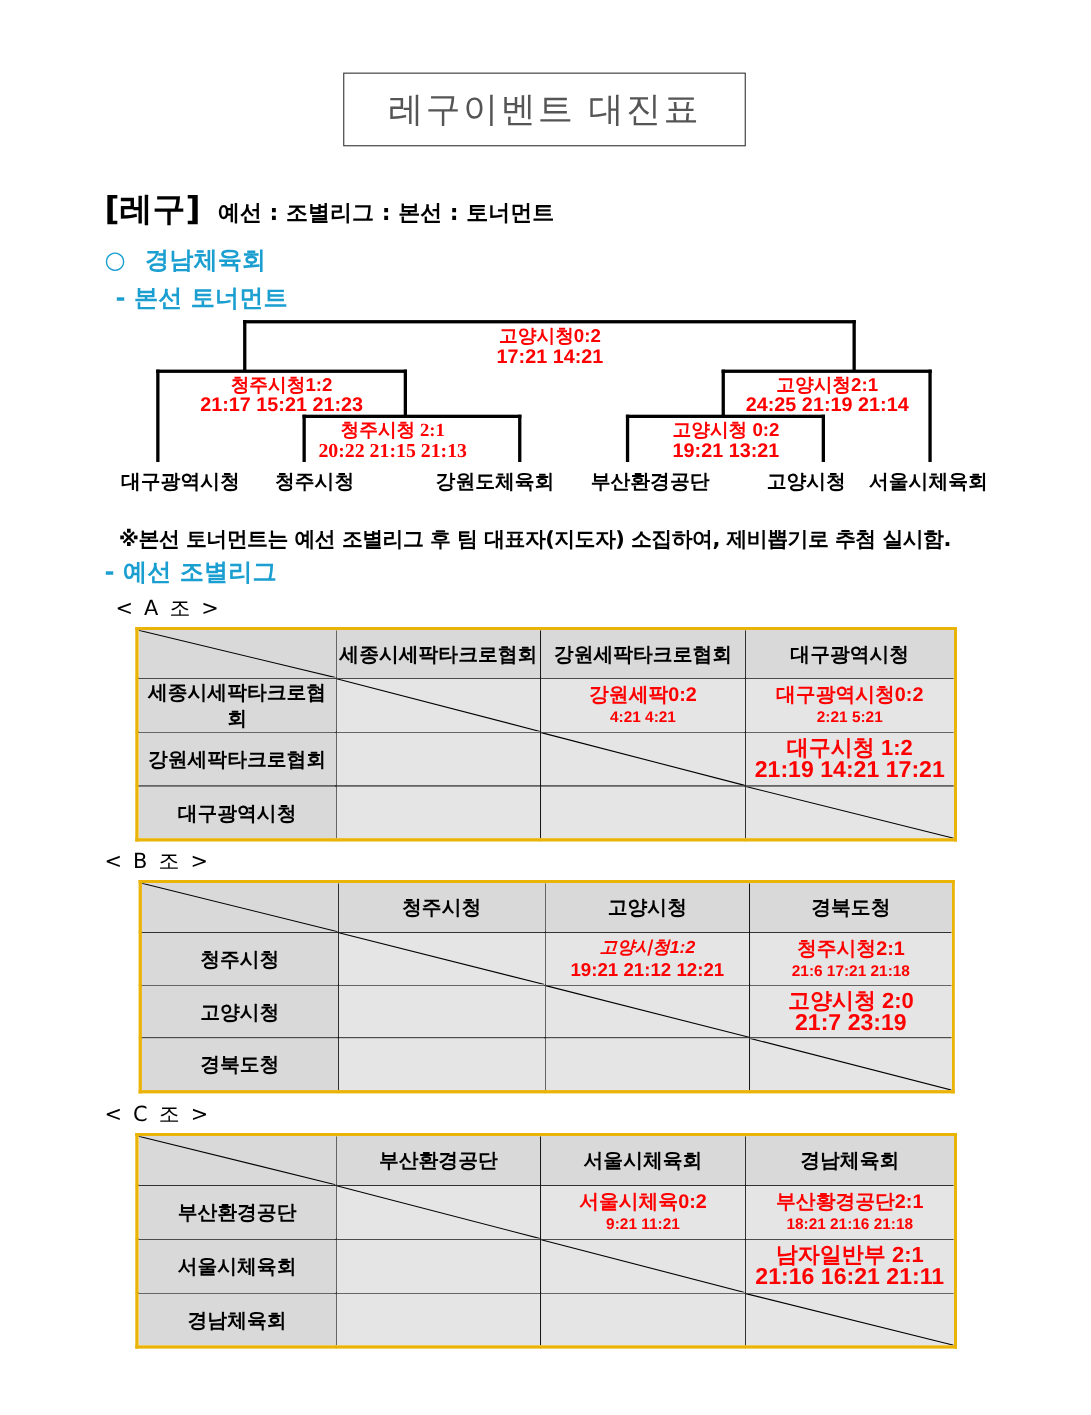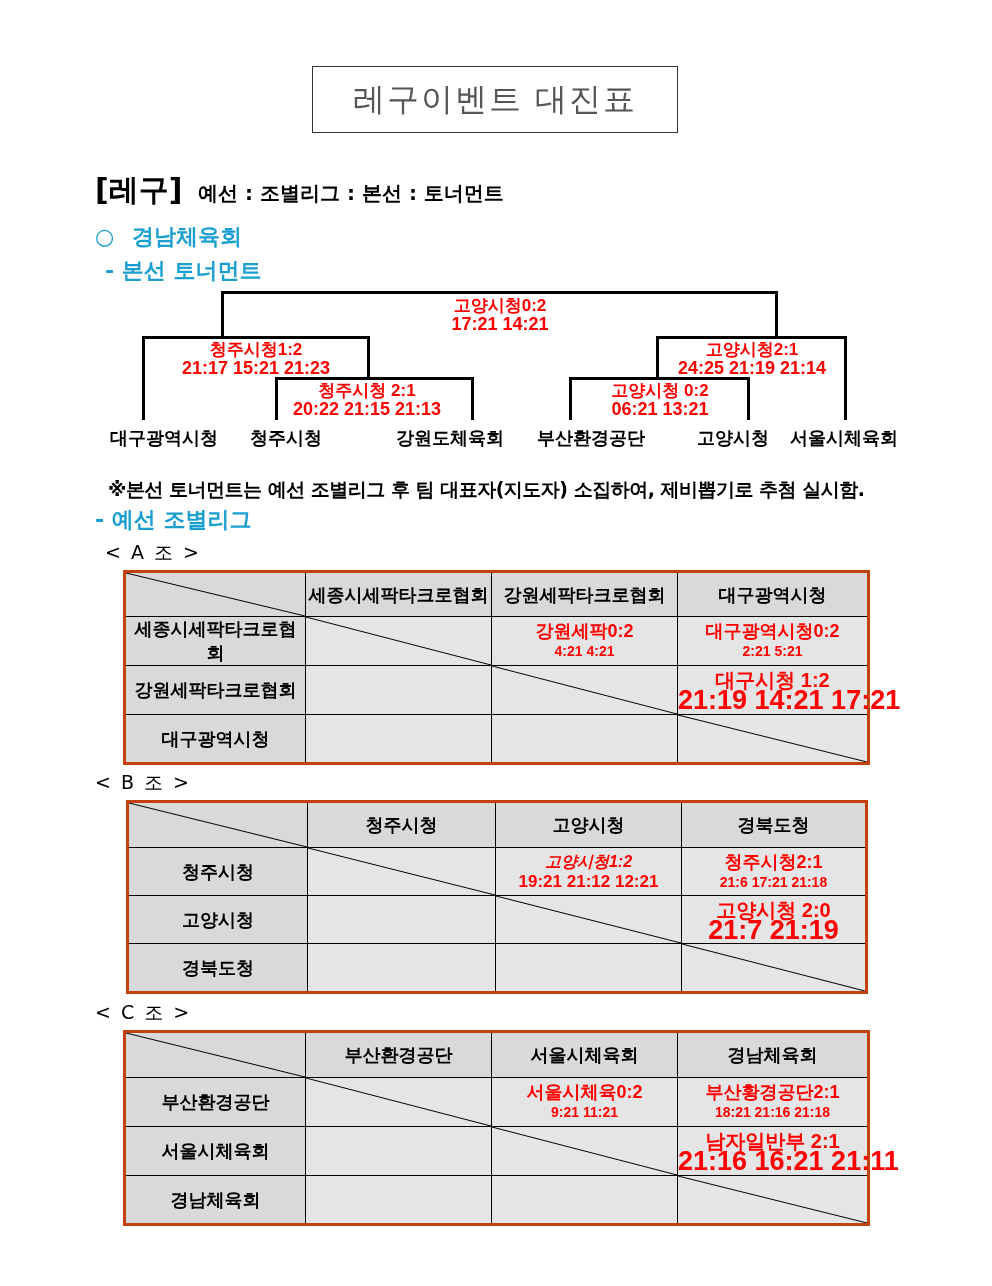--- a/index.html
+++ b/index.html
@@ -28,32 +28,32 @@
   .red .t { font-size:17px; display:block; }
   .red .s { font-size:18px; display:block; }
 
   .team { position:absolute; top:426px; font-size:18px; font-weight:bold; white-space:nowrap; }
 
   .note { left:108px; top:477px; font-size:19px; font-weight:bold; white-space:nowrap; letter-spacing:-0.5px; }
 
   .group-label { font-size:19px; white-space:nowrap; letter-spacing:2px; }
 
   table.rr { position:absolute; border-collapse:collapse; table-layout:fixed;
-             border:3px solid #c2410c; font-family:"Liberation Sans", sans-serif; }
+             border:3px solid #eab308; font-family:"Liberation Sans", sans-serif; }
   table.rr td { border:1.5px solid #000; padding:0; text-align:center; vertical-align:middle;
                 position:relative; overflow:visible; }
   table.rr td.hd { background:#d9d9d9; font-size:18px; font-weight:bold; }
   table.rr td.corner { background:#d9d9d9; }
   table.rr td.cell { background:#e5e5e5; }
   .diag { position:absolute; left:0; top:0; width:100%; height:100%; pointer-events:none; }
   .res { color:#ff0000; font-weight:bold; line-height:20px; white-space:nowrap; }
   .res .t { display:block; font-size:18px; }
   .res .s { display:block; font-size:14px; }
   .res.big .t { font-size:20px; }
-  .res.big .s { font-size:27px; }
+  .res.big .s { font-size:21px; }
   .res.small .t { font-size:16px;font-style:italic; }
   .res.small .s { font-size:17px; }
 </style>
 </head>
 <body>
 
 <div class="abs title-box">
   <span>레구이벤트 대진표</span>
 </div>
 
@@ -92,31 +92,31 @@
   <div class="line-v" style="left:747px; top:377px; height:43px;"></div>
 
   <div class="red" style="left:430px; top:296px; width:140px;">
     <span class="t">고양시청0:2</span>
     <span class="s">17:21  14:21</span>
   </div>
   <div class="red" style="left:168px; top:340px; width:176px;">
     <span class="t">청주시청1:2</span>
     <span class="s">21:17  15:21  21:23</span>
   </div>
-  <div class="red" style="left:282px; top:381px; width:170px;">
+  <div class="red" style="left:272px; top:381px; width:170px;font-family:Liberation Serif, serif;">
     <span class="t">청주시청 2:1</span>
     <span class="s">20:22  21:15  21:13</span>
   </div>
   <div class="red" style="left:664px; top:340px; width:176px;">
     <span class="t">고양시청2:1</span>
     <span class="s">24:25  21:19  21:14</span>
   </div>
   <div class="red" style="left:590px; top:381px; width:140px;">
     <span class="t">고양시청  0:2</span>
-    <span class="s">06:21  13:21</span>
+    <span class="s">19:21  13:21</span>
   </div>
 
   <div class="team" style="left:110px;">대구광역시청</div>
   <div class="team" style="left:250px;">청주시청</div>
   <div class="team" style="left:396px;text-align:right;">강원도체육회</div>
   <div class="team" style="left:537px;">부산환경공단</div>
   <div class="team" style="left:697px;">고양시청</div>
   <div class="team" style="left:790px;">서울시체육회</div>
 </div>
 
@@ -234,21 +234,21 @@
     <td class="hd">고양시청</td>
     <td class="cell"></td>
     <td class="cell">
       <svg class="diag" viewBox="0 0 100 100" preserveAspectRatio="none">
             <line x1="0" y1="0" x2="100" y2="100" stroke="#000" stroke-width="1" vector-effect="non-scaling-stroke"></line>
           </svg>
     </td>
     <td class="cell">
       <div class="res big">
         <span class="t">고양시청  2:0</span>
-        <span class="s">21:7  21:19</span>
+        <span class="s">21:7  23:19</span>
       </div>
     </td>
   </tr>
   <tr style="height:49px">
     <td class="hd">경북도청</td>
     <td class="cell"></td>
     <td class="cell"></td>
     <td class="cell">
       <svg class="diag" viewBox="0 0 100 100" preserveAspectRatio="none">
             <line x1="0" y1="0" x2="100" y2="100" stroke="#000" stroke-width="1" vector-effect="non-scaling-stroke"></line>

